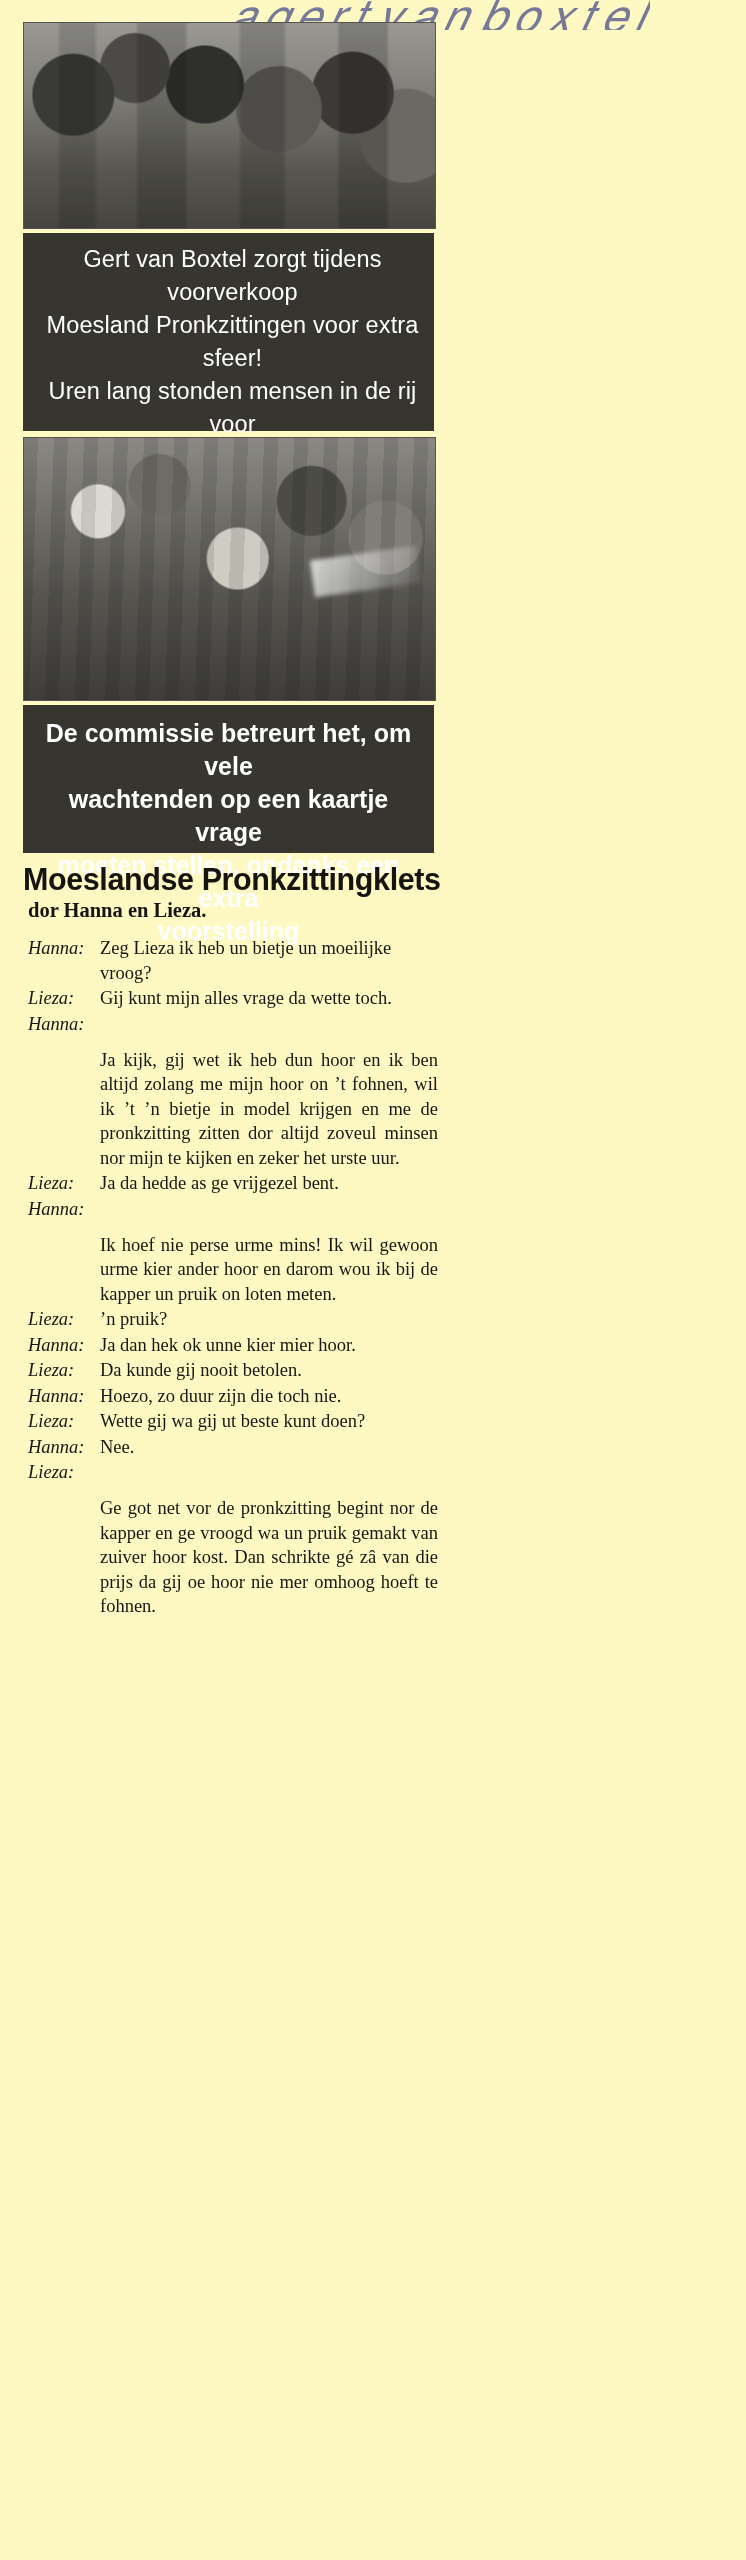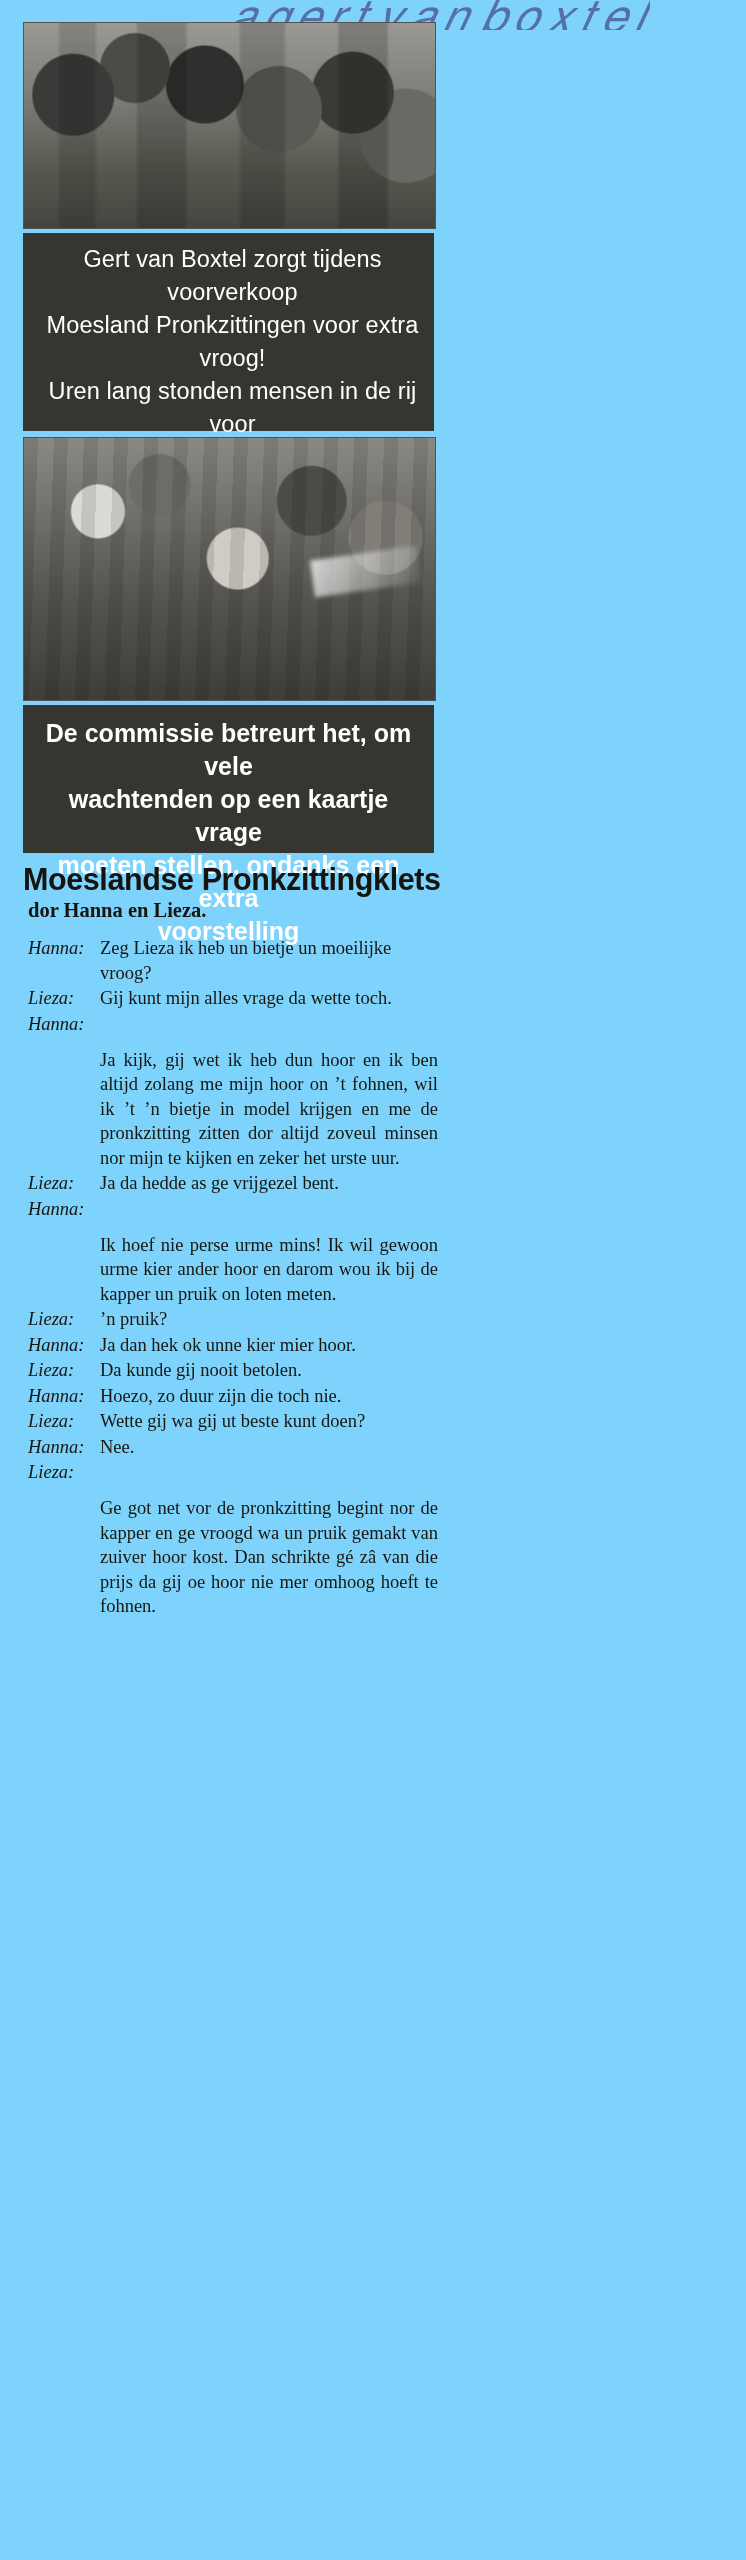--- a/index.html
+++ b/index.html
@@ -12,21 +12,21 @@
     height: 2560px;
     font-family: "Liberation Serif", serif;
     position: relative;
     overflow: hidden;
   }
 
   .page {
     width: 746px;
     height: 2560px;
     position: relative;
-    background: #7dd3fc;
+    background: #fef9c3;
   }
 
   
   .top-scribble {
     position: absolute;
     top: -10px;
     left: 230px;
     width: 420px;
     height: 40px;
     color: #4a4f8a;
@@ -209,21 +209,21 @@
 <div class="page">
 
   <div class="top-scribble">𝑎 𝑔 𝑒 𝑟 𝑡  𝑣 𝑎 𝑛  𝑏 𝑜 𝑥 𝑡 𝑒 𝑙</div>
 
   <div class="photo" id="photo-top">
     <div class="grain crowd-a"></div>
   </div>
 
   <div class="caption-block" id="caption-top">
     <span class="caption-line">Gert van Boxtel zorgt tijdens voorverkoop</span>
-    <span class="caption-line">Moesland Pronkzittingen voor extra vroog!</span>
+    <span class="caption-line">Moesland Pronkzittingen voor extra sfeer!</span>
     <span class="caption-line">Uren lang stonden mensen  in de rij voor</span>
     <span class="caption-line">een kaartje.....en zeker niet voor niets!</span>
     <span class="caption-line">De Pronkzittingen met ‘artiesten van eigen</span>
     <span class="caption-line">bodem’ zijn  op  12, 18 en 19 januari</span>
   </div>
 
   <div class="photo" id="photo-mid">
     <div class="grain crowd-b"></div>
     <div class="photo-sheen"></div>
   </div>

